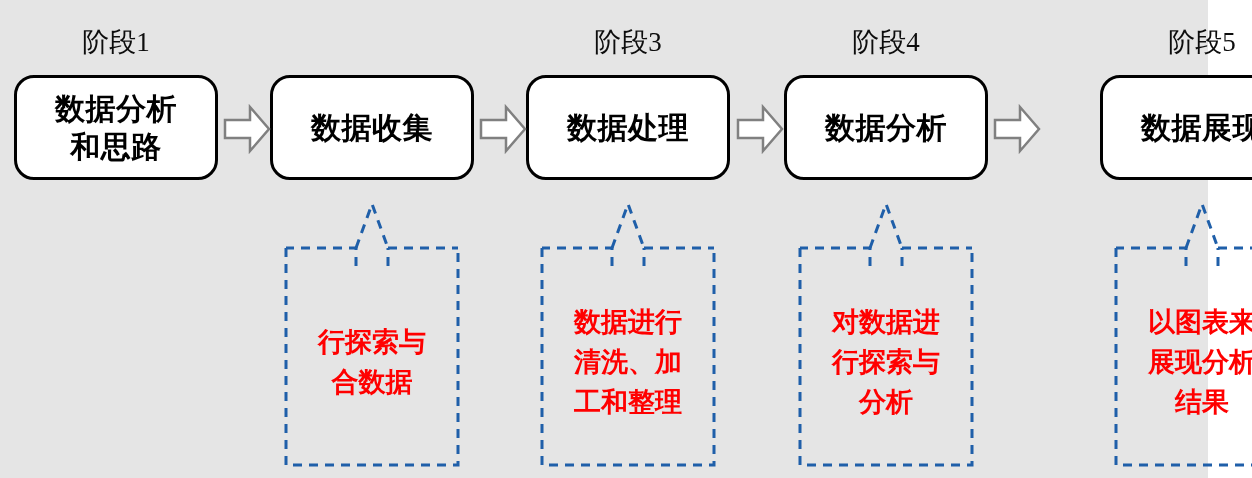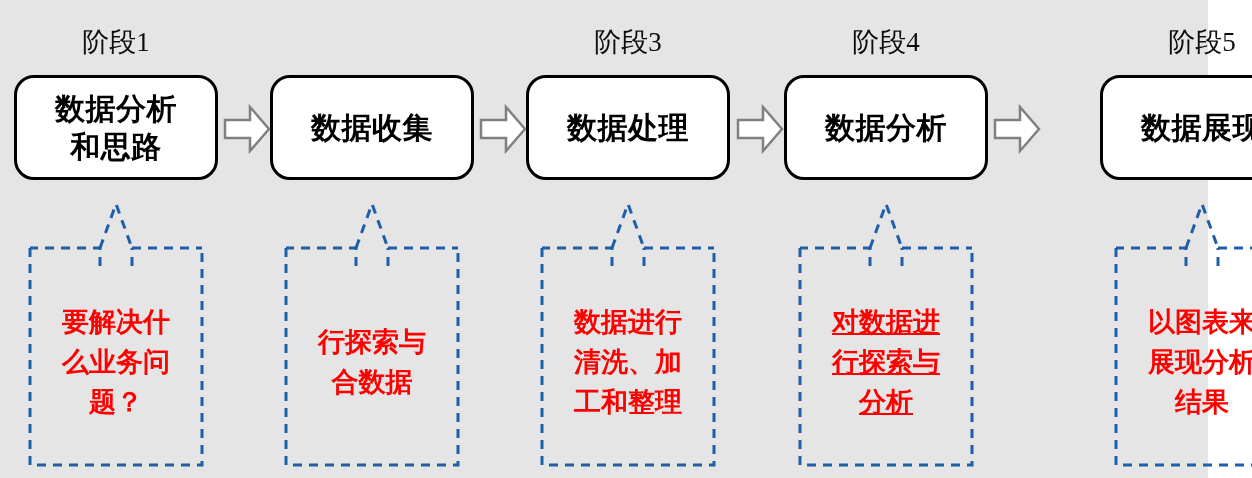--- a/index.html
+++ b/index.html
@@ -142,36 +142,20 @@
 <body>
 
 <div id="canvas">
 
   <div class="stage-col" style="left:14px;">
     <div class="stage-caption">阶段1</div>
     <div class="stage-box">
       <div class="stage-box-label">数据分析
 和思路</div>
     </div>
-    <div class="note-wrap">
-      <svg class="note-arrow" viewBox="0 0 204 78" preserveAspectRatio="none">
-        <polyline points="86,76 86,58 16,58" stroke="#1F5FA9" stroke-dasharray="9,7"></polyline>
-        <polyline points="86,58 102,14 118,58" stroke="#1F5FA9" stroke-dasharray="9,7"></polyline>
-        <polyline points="118,58 188,58" stroke="#1F5FA9" stroke-dasharray="9,7"></polyline>
-        <polyline points="118,76 118,58" stroke="#1F5FA9" stroke-dasharray="9,7"></polyline>
-      </svg>
-      <svg class="note-arrow" viewBox="0 0 204 282" preserveAspectRatio="none" style="top:0;height:282px;">
-        <polyline points="16,58 16,275 188,275 188,58" stroke="#1F5FA9" stroke-dasharray="9,7" fill="none" stroke-width="3"></polyline>
-      </svg>
-      <div class="note-box">
-        <div class="note-text" style="color:#FF0000;">要解决什
-么业务问
-题？</div>
-      </div>
-    </div>
   </div>
 
   <div class="stage-col" style="left:270px;">
     <div class="stage-box">
       <div class="stage-box-label">数据收集</div>
     </div>
     <div class="note-wrap">
       <svg class="note-arrow" viewBox="0 0 204 78" preserveAspectRatio="none">
         <polyline points="86,76 86,58 16,58" stroke="#1F5FA9" stroke-dasharray="9,7"></polyline>
         <polyline points="86,58 102,14 118,58" stroke="#1F5FA9" stroke-dasharray="9,7"></polyline>
@@ -220,21 +204,21 @@
       <svg class="note-arrow" viewBox="0 0 204 78" preserveAspectRatio="none">
         <polyline points="86,76 86,58 16,58" stroke="#1F5FA9" stroke-dasharray="9,7"></polyline>
         <polyline points="86,58 102,14 118,58" stroke="#1F5FA9" stroke-dasharray="9,7"></polyline>
         <polyline points="118,58 188,58" stroke="#1F5FA9" stroke-dasharray="9,7"></polyline>
         <polyline points="118,76 118,58" stroke="#1F5FA9" stroke-dasharray="9,7"></polyline>
       </svg>
       <svg class="note-arrow" viewBox="0 0 204 282" preserveAspectRatio="none" style="top:0;height:282px;">
         <polyline points="16,58 16,275 188,275 188,58" stroke="#1F5FA9" stroke-dasharray="9,7" fill="none" stroke-width="3"></polyline>
       </svg>
       <div class="note-box">
-        <div class="note-text" style="color:#FF0000;text-decoration:underline;">对数据进
+        <div class="note-text" style="color:#FF0000;">对数据进
 行探索与
 分析</div>
       </div>
     </div>
   </div>
 
   <div class="stage-col" style="left:1100px;">
     <div class="stage-caption">阶段5</div>
     <div class="stage-box">
       <div class="stage-box-label">数据展现</div>

